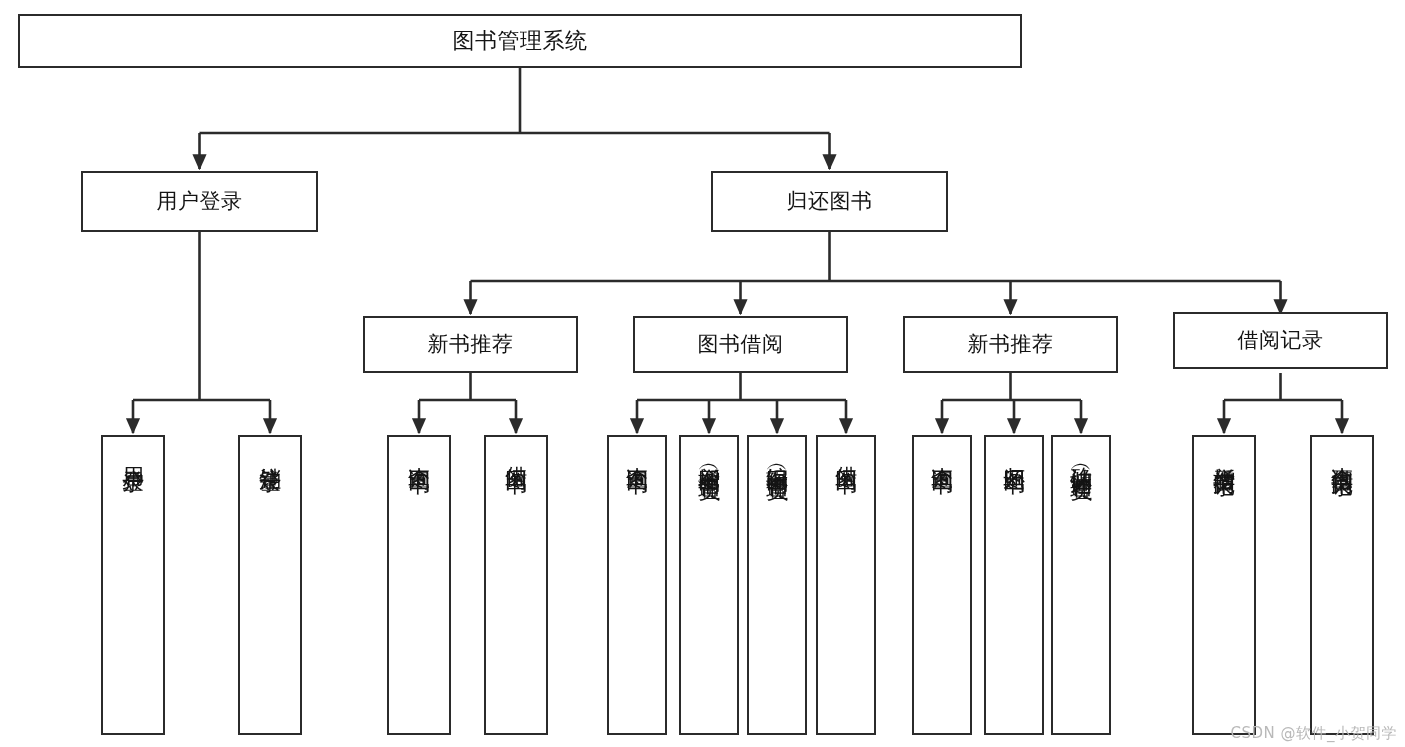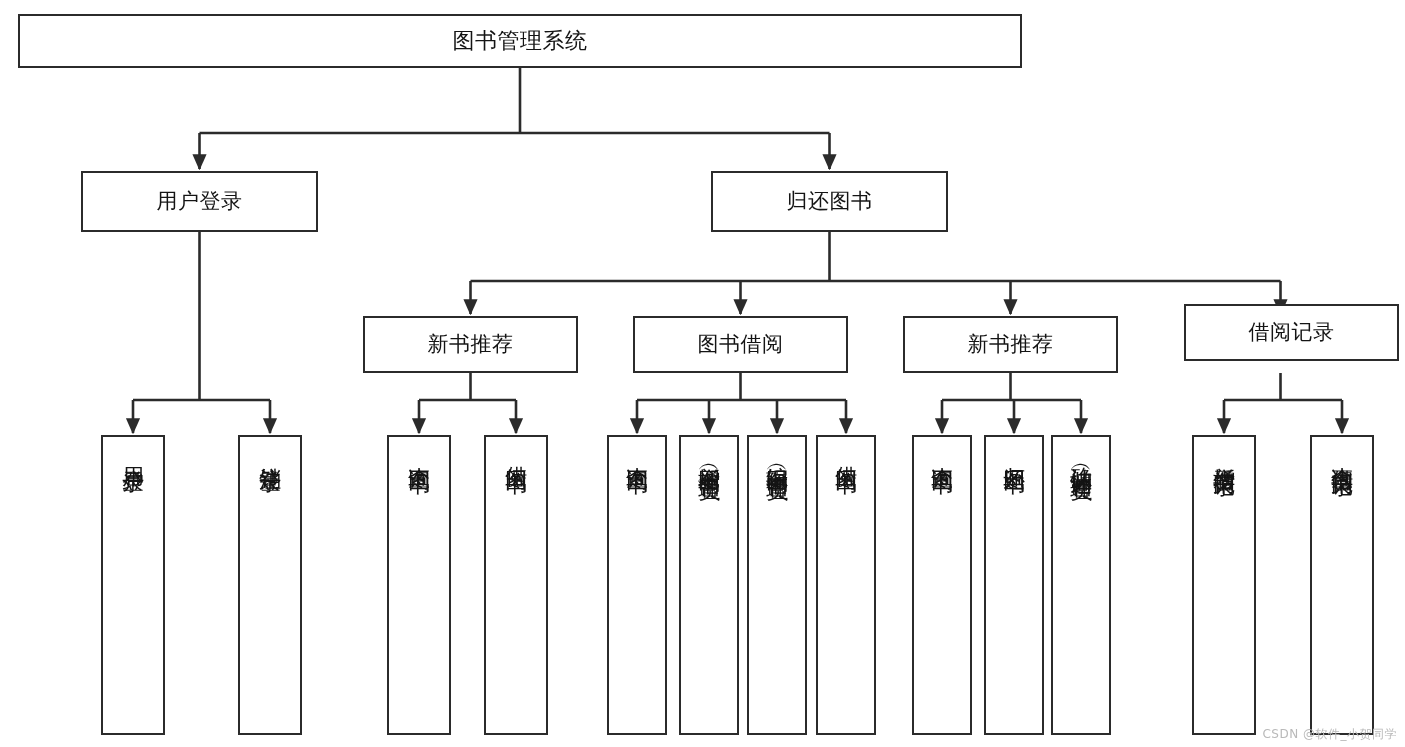--- a/index.html
+++ b/index.html
@@ -50,21 +50,21 @@
     font-size:22px;
     line-height:1.30;
     letter-spacing:2px;
     white-space:normal;
     max-height:272px;
   }
   .watermark{
     position:absolute;
     right:8px;
     bottom:4px;
-    font-size:12px;
+    font-size:15px;
     color:#b9b9b9;
     letter-spacing:0.5px;
     z-index:5;
     white-space:nowrap;
   }
 </style>
 </head>
 <body>
 
 <div id="canvas">
@@ -123,21 +123,21 @@
     </div>
     <div class="node branch" style="left: 363px; top: 316px; width: 215px; height: 57px;">
       <span class="cap">新书推荐</span>
     </div>
     <div class="node branch" style="left: 633px; top: 316px; width: 215px; height: 57px;">
       <span class="cap">图书借阅</span>
     </div>
     <div class="node branch" style="left: 903px; top: 316px; width: 215px; height: 57px;">
       <span class="cap">新书推荐</span>
     </div>
-    <div class="node branch" style="left: 1173px; top: 304px; width: 215px; height: 57px; margin-left: 11px;">
+    <div class="node branch" style="left: 1173px; top: 312px; width: 215px; height: 57px;">
       <span class="cap">借阅记录</span>
     </div>
     <div class="node leaf" style="left: 101px; top: 435px; width: 64px; height: 300px;">
       <span class="cap">用户登录</span>
     </div>
     <div class="node leaf" style="left: 238px; top: 435px; width: 64px; height: 300px;">
       <span class="cap">注销登录</span>
     </div>
     <div class="node leaf" style="left: 387px; top: 435px; width: 64px; height: 300px;">
       <span class="cap">查询图书</span>

